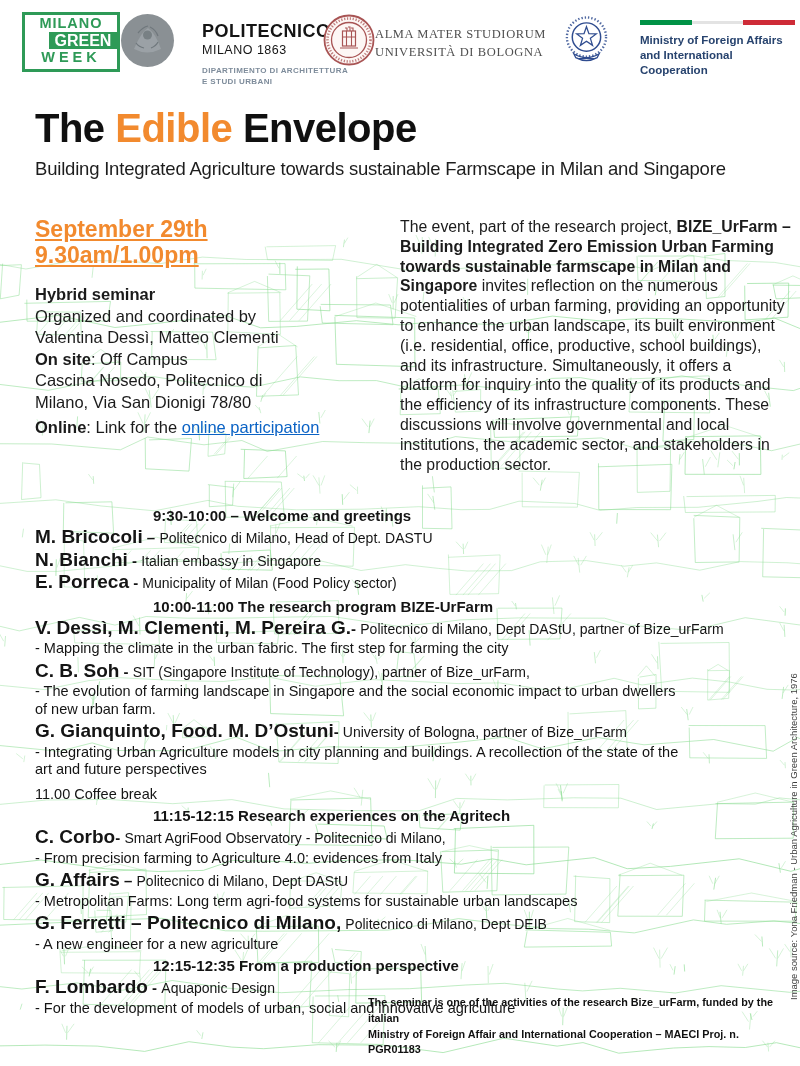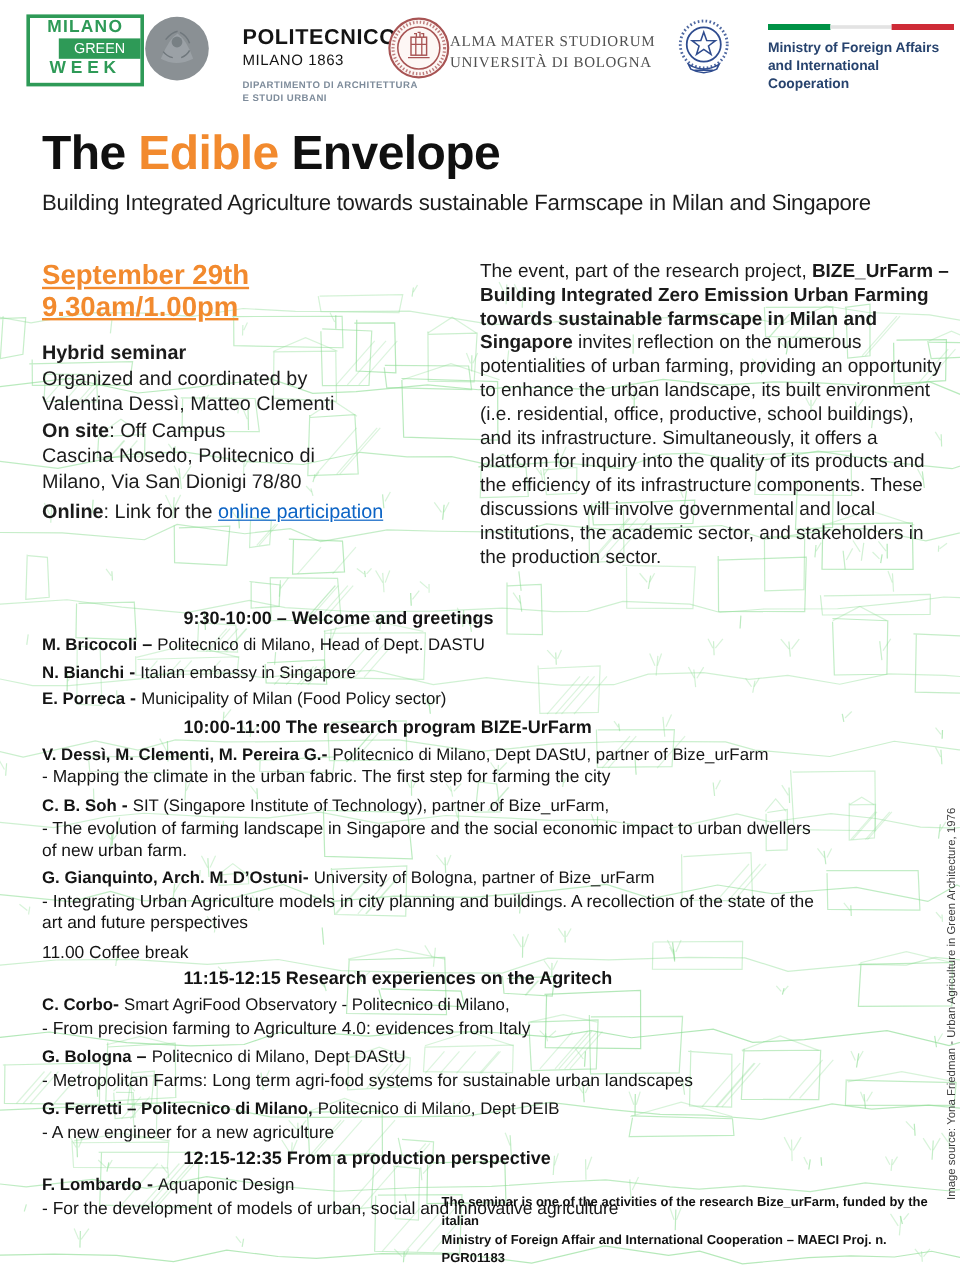--- a/index.html
+++ b/index.html
@@ -5,21 +5,21 @@
   html,body{margin:0;padding:0;background:#ffffff;}
   .page{position:relative;width:800px;height:1066px;background:#ffffff;overflow:hidden;
         font-family:"Liberation Sans",sans-serif;color:#1b1b1b;}
   #sketch{position:absolute;left:0;top:0;z-index:0;}
   .layer{position:absolute;z-index:1;}
 
   
   .mgw{left:22px;top:12px;width:92px;height:54px;border:3px solid #2E9A57;background:#fff;
        display:flex;flex-direction:column;}
   .mgw-l1{color:#2E9A57;font-weight:bold;font-size:14.5px;line-height:17px;text-align:center;letter-spacing:1px;}
-  .mgw-l2{background:#2E9A57;color:#fff;font-weight:normal;font-size:12px;line-height:17px;
+  .mgw-l2{background:#2E9A57;color:#fff;font-weight:bold;font-size:16px;line-height:17px;
           width:74%;margin-left:auto;text-align:center;}
   .mgw-l3{color:#2E9A57;font-weight:bold;font-size:14.5px;line-height:17px;text-align:center;letter-spacing:4px;}
 
   .polimi{left:120px;top:13px;display:flex;gap:27px;}
   .polimi-text{padding-top:8px;}
   .polimi-name{font-size:18px;font-weight:bold;color:#141414;letter-spacing:.5px;}
   .polimi-year{font-size:12.5px;color:#141414;letter-spacing:.5px;margin-top:1px;}
   .polimi-dept{margin-top:9px;font-size:8px;font-weight:bold;color:#7E8C9B;letter-spacing:.4px;line-height:1.35;}
 
   .unibo{left:323px;top:14px;display:flex;}
@@ -46,21 +46,21 @@
   .online-row{margin-top:4px;}
   a.online-link{color:#0B63C5;text-decoration:underline;cursor:pointer;}
 
   
   .rightcol{left:400px;top:217px;width:392px;font-size:15.8px;line-height:19.8px;color:#1b1b1b;}
 
   
   .program{left:35px;top:503px;width:748px;color:#141414;}
   .prog-header{font-weight:bold;font-size:15px;line-height:18px;margin:4px 0 2px 118px;}
   .prog-speaker{line-height:20.5px;margin-bottom:1px;}
-  .sp-name{font-weight:bold;font-size:14px;}
+  .sp-name{font-weight:bold;font-size:19px;}
   .sp-sep{font-size:15px;font-weight:bold;}
   .sp-desc{font-size:14px;}
   .prog-plain{font-size:14.5px;line-height:17.5px;max-width:652px;margin-bottom:3px;}
   .prog-plain.gap-top{margin-top:7px;}
 
   
   .footer{left:368px;bottom:8px;width:414px;font-size:10.8px;font-weight:bold;line-height:1.45;color:#111;}
   .credit{right:1px;top:648px;height:352px;writing-mode:vertical-rl;transform:rotate(180deg);
           font-size:9.5px;color:#3d3d3d;white-space:nowrap;}
 </style>
@@ -752,27 +752,27 @@
   <div class="layer program">
       <div class="prog-header">9:30-10:00 – Welcome and greetings</div>
       <div class="prog-speaker"><span class="sp-name">M. Bricocoli</span><span class="sp-sep"> – </span><span class="sp-desc">Politecnico di Milano, Head of Dept. DASTU</span></div>
       <div class="prog-speaker"><span class="sp-name">N. Bianchi</span><span class="sp-sep"> - </span><span class="sp-desc">Italian embassy in Singapore</span></div>
       <div class="prog-speaker"><span class="sp-name">E. Porreca</span><span class="sp-sep"> - </span><span class="sp-desc">Municipality of Milan (Food Policy sector)</span></div>
       <div class="prog-header">10:00-11:00 The research program BIZE-UrFarm</div>
       <div class="prog-speaker"><span class="sp-name">V. Dessì, M. Clementi, M. Pereira G.</span><span class="sp-sep">- </span><span class="sp-desc">Politecnico di Milano, Dept DAStU, partner of Bize_urFarm</span></div>
       <div class="prog-plain">- Mapping the climate in the urban fabric. The first step for farming the city</div>
       <div class="prog-speaker"><span class="sp-name">C. B. Soh</span><span class="sp-sep"> - </span><span class="sp-desc">SIT (Singapore Institute of Technology), partner of Bize_urFarm,</span></div>
       <div class="prog-plain">- The evolution of farming landscape in Singapore and the social economic impact to urban dwellers of new urban farm.</div>
-      <div class="prog-speaker"><span class="sp-name">G. Gianquinto, Arch. M. D’Ostuni</span><span class="sp-sep">- </span><span class="sp-desc">University of Bologna, partner of Bize_urFarm</span></div>
+      <div class="prog-speaker"><span class="sp-name">G. Gianquinto, Food. M. D’Ostuni</span><span class="sp-sep">- </span><span class="sp-desc">University of Bologna, partner of Bize_urFarm</span></div>
       <div class="prog-plain">- Integrating Urban Agriculture models in city planning and buildings. A recollection of the state of the art and future perspectives</div>
       <div class="prog-plain gap-top">11.00 Coffee break</div>
       <div class="prog-header">11:15-12:15 Research experiences on the Agritech</div>
       <div class="prog-speaker"><span class="sp-name">C. Corbo</span><span class="sp-sep">- </span><span class="sp-desc">Smart AgriFood Observatory - Politecnico di Milano,</span></div>
       <div class="prog-plain">- From precision farming to Agriculture 4.0: evidences from Italy</div>
-      <div class="prog-speaker"><span class="sp-name">G. Bologna</span><span class="sp-sep"> – </span><span class="sp-desc">Politecnico di Milano, Dept DAStU</span></div>
+      <div class="prog-speaker"><span class="sp-name">G. Affairs</span><span class="sp-sep"> – </span><span class="sp-desc">Politecnico di Milano, Dept DAStU</span></div>
       <div class="prog-plain">- Metropolitan Farms: Long term agri-food systems for sustainable urban landscapes</div>
       <div class="prog-speaker"><span class="sp-name">G. Ferretti – Politecnico di Milano,</span><span class="sp-sep"> </span><span class="sp-desc">Politecnico di Milano, Dept DEIB</span></div>
       <div class="prog-plain">- A new engineer for a new agriculture</div>
       <div class="prog-header">12:15-12:35  From a production perspective</div>
       <div class="prog-speaker"><span class="sp-name">F. Lombardo</span><span class="sp-sep"> - </span><span class="sp-desc">Aquaponic Design</span></div>
       <div class="prog-plain">- For the development of models of urban, social and innovative agriculture</div>
     </div>
 
   <div class="layer footer">
     <div>The seminar is one of the activities of the research Bize_urFarm, funded by the italian</div>

